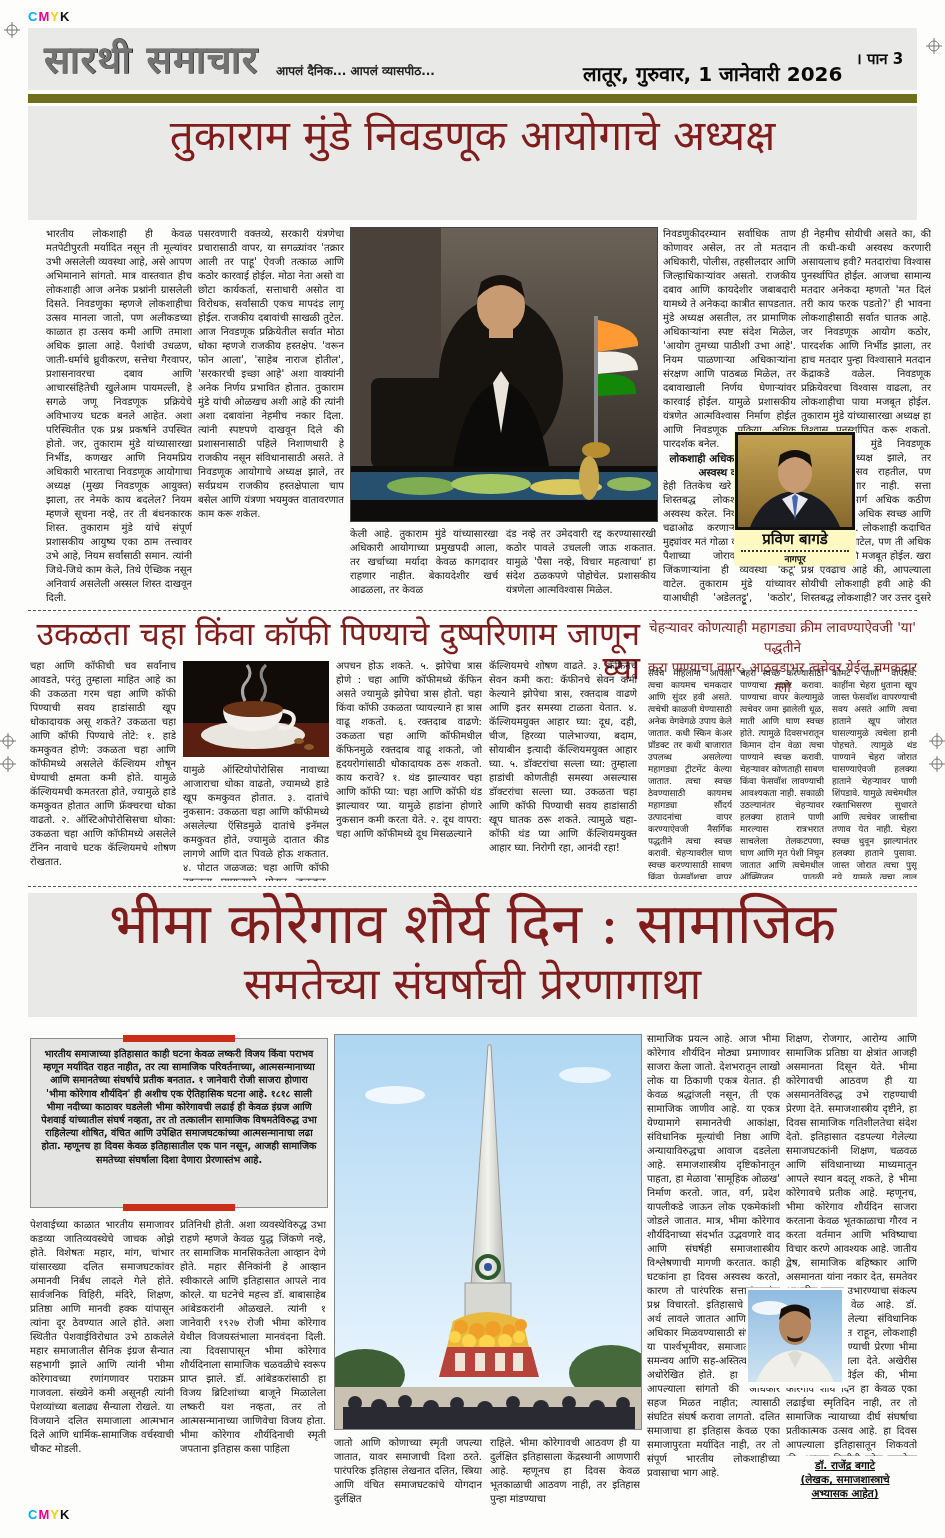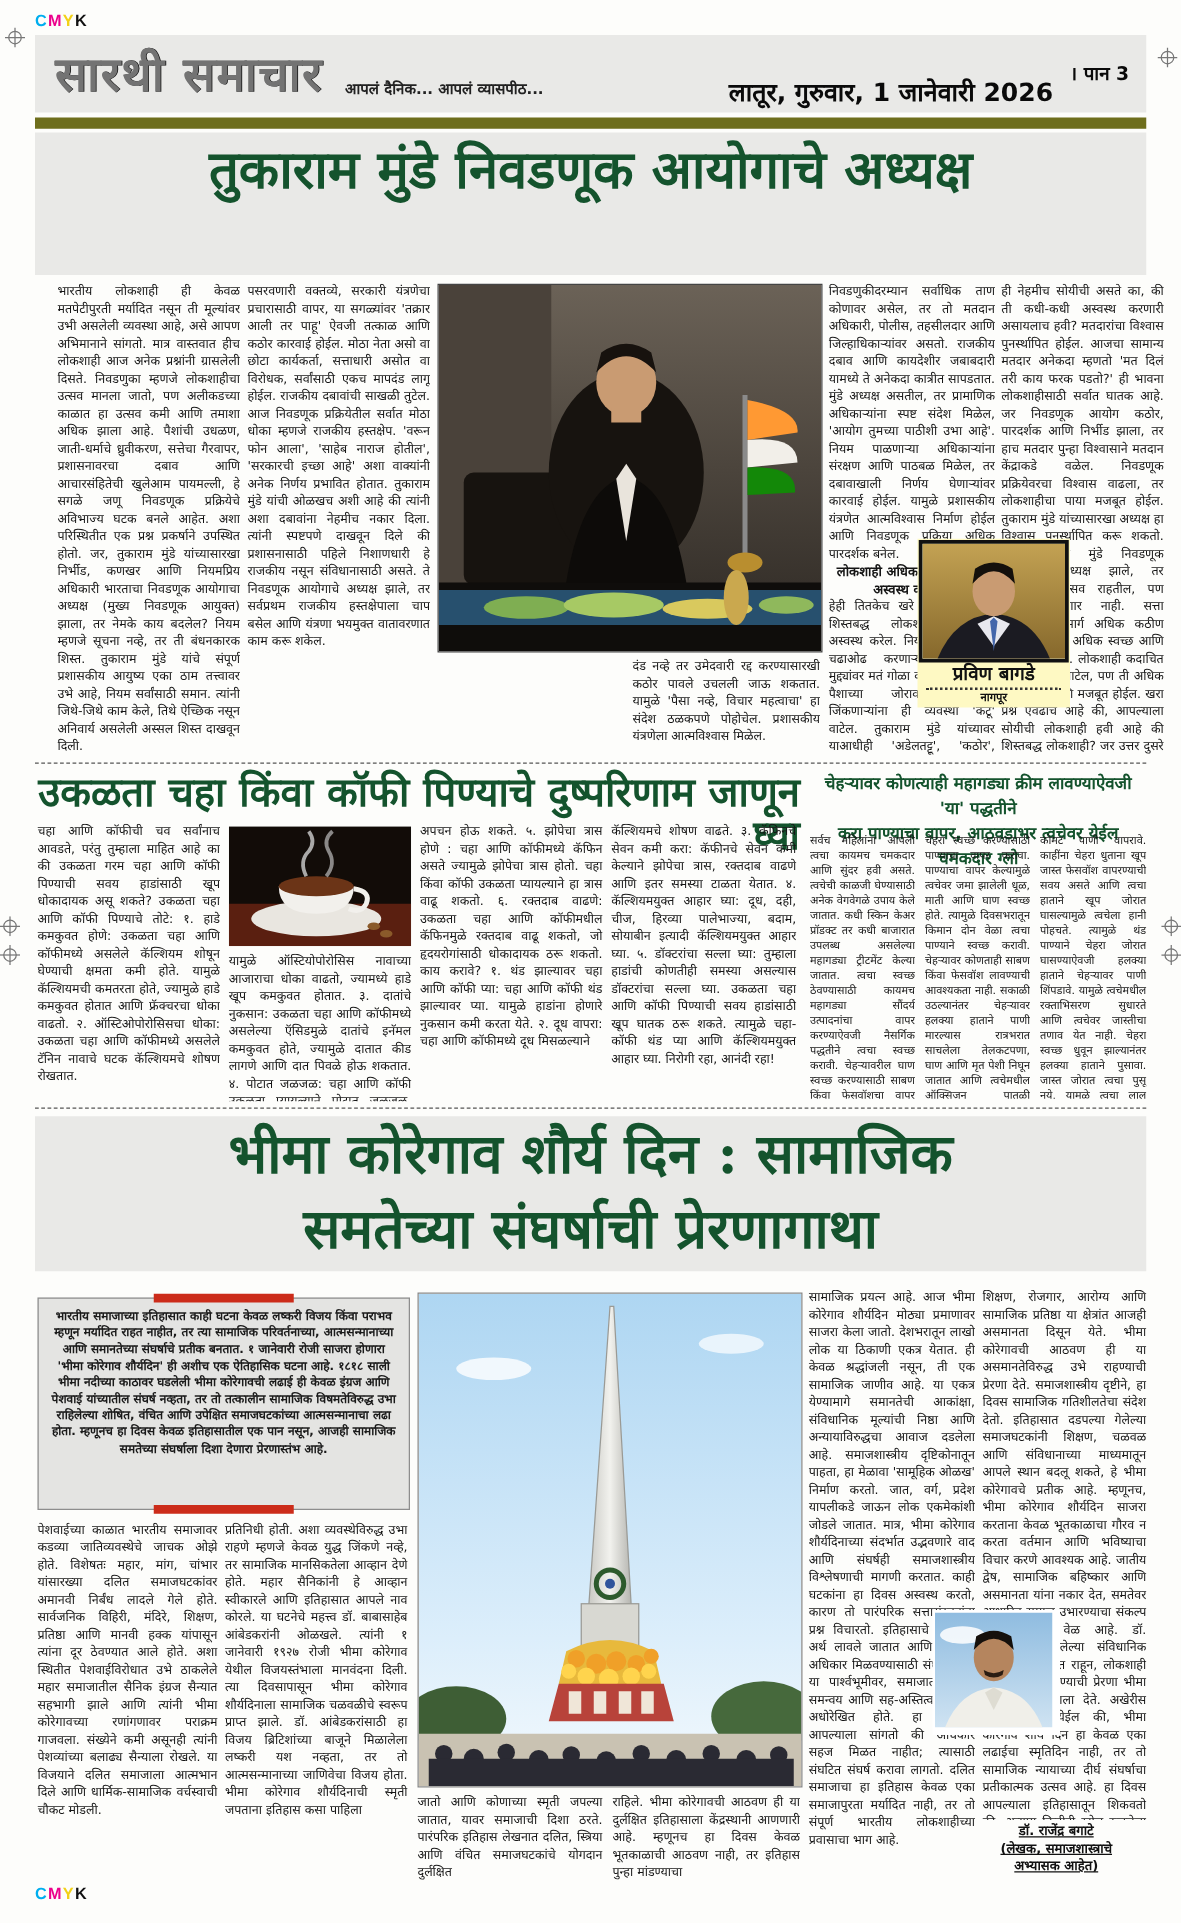--- a/index.html
+++ b/index.html
@@ -3,21 +3,21 @@
 <meta charset="utf-8">
 <style>
   html,body{margin:0;padding:0;}
   body{width:945px;height:1538px;position:relative;background:#fdfdfb;overflow:hidden;
        font-family:"DejaVu Sans",sans-serif;color:#111;}
   .abs{position:absolute;}
   .col{position:absolute;text-align:justify;font-size:10px;line-height:14px;overflow:hidden;color:#151515;}
   .col-sm{font-size:8.8px;line-height:12px;}
   .gray-band{background:#e9e9e7;}
   .dashline{position:absolute;left:28px;width:889px;border-top:1.5px dashed #555;}
-  .hline{font-weight:700;text-align:center;color:#14532d;}
+  .hline{font-weight:400;text-align:center;color:#7f1d1d;}
   .serifhead{font-family:"DejaVu Serif",serif;}
   .capname{font-weight:800;text-align:center;font-size:15px;line-height:18px;}
   .capcity{text-align:center;font-size:9px;line-height:11px;font-weight:700;}
   .dotted-div{border-top:2px dotted #333;margin:2px 6px;}
   .cmyk span{font-weight:800;font-size:13px;letter-spacing:1px;font-family:"Liberation Sans",sans-serif;}
   .c-c{color:#00aeef}.c-m{color:#ec008c}.c-y{color:#f2d117}.c-k{color:#111}
   .reg{position:absolute;width:16px;height:16px;}
   .subhead{font-weight:800;text-align:center;font-size:10.5px;line-height:14px;}
   .sig{font-weight:800;text-align:center;font-size:10.5px;line-height:14px;}
   .introbox{position:absolute;background:#e4e4e2;border:1px solid #8d8d8d;}
@@ -119,20 +119,21 @@
       </g>
       <rect x="0" y="238" width="306" height="55" fill="#0f0d0b"></rect>
       <path d="M0 244 h306 v28 h-306 z" fill="#27506e"></path>
       <ellipse cx="70" cy="258" rx="34" ry="9" fill="#7fae52"></ellipse>
       <ellipse cx="140" cy="256" rx="40" ry="10" fill="#a7c964"></ellipse>
       <ellipse cx="215" cy="259" rx="36" ry="8" fill="#d9c95e"></ellipse>
       <ellipse cx="278" cy="256" rx="22" ry="7" fill="#8fb85c"></ellipse>
       <ellipse cx="238" cy="250" rx="10" ry="22" fill="#caa84e"></ellipse>
     </svg>
   </div>
+  <div class="col" style="left:306px;top:300px;width:148px;height:78px;">केली आहे. तुकाराम मुंडे यांच्यासारखा अधिकारी आयोगाच्या प्रमुखपदी आला, तर खर्चाच्या मर्यादा केवळ कागदावर राहणार नाहीत. बेकायदेशीर खर्च आढळला, तर केवळ</div>
   <div class="col" style="left:462px;top:300px;width:150px;height:78px;">दंड नव्हे तर उमेदवारी रद्द करण्यासारखी कठोर पावले उचलली जाऊ शकतात. यामुळे 'पैसा नव्हे, विचार महत्वाचा' हा संदेश ठळकपणे पोहोचेल. प्रशासकीय यंत्रणेला आत्मविश्वास मिळेल.</div>
 
   <div class="col" style="left:619px;top:0;width:133px;height:378px;">
     <span>निवडणुकीदरम्यान सर्वाधिक ताण कोणावर असेल, तर तो मतदान अधिकारी, पोलीस, तहसीलदार आणि जिल्हाधिकाऱ्यांवर असतो. राजकीय दबाव आणि कायदेशीर जबाबदारी यामध्ये ते अनेकदा कात्रीत सापडतात. मुंडे अध्यक्ष असतील, तर प्रामाणिक अधिकाऱ्यांना स्पष्ट संदेश मिळेल, 'आयोग तुमच्या पाठीशी उभा आहे'. नियम पाळणाऱ्या अधिकाऱ्यांना संरक्षण आणि पाठबळ मिळेल, तर दबावाखाली निर्णय घेणाऱ्यांवर कारवाई होईल. यामुळे प्रशासकीय यंत्रणेत आत्मविश्वास निर्माण होईल आणि निवडणूक प्रक्रिया अधिक पारदर्शक बनेल.</span>
     <div class="subhead">लोकशाही अधिक शिस्तबद्ध पण</div>
     <div class="subhead">अस्वस्थ करणारी</div>
     <span>हेही तितकेच खरे आहे की अशी शिस्तबद्ध लोकशाही अनेकांना अस्वस्थ करेल. नियम मोडून सत्तेची चढाओढ करणाऱ्यांना, भावनिक मुद्द्यांवर मतं गोळा करणाऱ्यांना आणि पैशाच्या जोरावर निवडणूक जिंकणाऱ्यांना ही व्यवस्था 'कटू' वाटेल. तुकाराम मुंडे यांच्यावर याआधीही 'अडेलतट्टू', 'कठोर', 'लोकप्रिय नसलेले' असे आरोप झाले आहेत. पण प्रश्न असा आहे की, लोकप्रियता महत्त्वाची की प्रामाणिकपणा? लोकशाही</span>
   </div>
   <div class="col" style="left:757px;top:0;width:130px;height:378px;">ही नेहमीच सोयीची असते का, की ती कधी-कधी अस्वस्थ करणारी असायलाच हवी? मतदारांचा विश्वास पुनर्स्थापित होईल. आजचा सामान्य मतदार अनेकदा म्हणतो 'मत दिलं तरी काय फरक पडतो?' ही भावना लोकशाहीसाठी सर्वात घातक आहे. जर निवडणूक आयोग कठोर, पारदर्शक आणि निर्भीड झाला, तर हाच मतदार पुन्हा विश्वासाने मतदान केंद्राकडे वळेल. निवडणूक प्रक्रियेवरचा विश्वास वाढला, तर लोकशाहीचा पाया मजबूत होईल. तुकाराम मुंडे यांच्यासारखा अध्यक्ष हा विश्वास पुनर्स्थापित करू शकतो. जर तुकाराम मुंडे निवडणूक आयोगाचे अध्यक्ष झाले, तर निवडणुका उत्सव राहतील, पण तमाशा राहणार नाही. सत्ता मिळवण्याचा मार्ग अधिक कठीण होईल, पण तो अधिक स्वच्छ आणि पारदर्शक बनेल. लोकशाही कदाचित कमी सोयीची वाटेल, पण ती अधिक प्रामाणिक आणि मजबूत होईल. खरा प्रश्न एवढाच आहे की, आपल्याला सोयीची लोकशाही हवी आहे की शिस्तबद्ध लोकशाही? जर उत्तर दुसरे असेल, तर तुकाराम मुंडे यांच्यासारख्या अधिकाऱ्यांचे नेतृत्व ही काळाची गरज ठरू शकते.</div>
 
@@ -187,21 +188,21 @@
   <div class="hline" style="font-size:13.5px;line-height:20px;">चेहऱ्यावर कोणत्याही महागड्या क्रीम लावण्याऐवजी 'या' पद्धतीने</div>
   <div class="hline" style="font-size:13.5px;line-height:20px;">करा पाण्याचा वापर, आठवडाभर त्वचेवर येईल चमकदार ग्लो</div>
   <div class="col col-sm" style="left:0px;top:50px;width:84px;height:212px;">सर्वच महिलांना आपली त्वचा कायमच चमकदार आणि सुंदर हवी असते. त्वचेची काळजी घेण्यासाठी अनेक वेगवेगळे उपाय केले जातात. कधी स्किन केअर प्रॉडक्ट तर कधी बाजारात उपलब्ध असलेल्या महागड्या ट्रीटमेंट केल्या जातात. त्वचा स्वच्छ ठेवण्यासाठी कायमच महागड्या सौंदर्य उत्पादनांचा वापर करण्याऐवजी नैसर्गिक पद्धतीने त्वचा स्वच्छ करावी. चेहऱ्यावरील घाण स्वच्छ करण्यासाठी साबण किंवा फेसवॉशचा वापर केला जातो. पण केमिकल युक्त फेसवॉशचा वापर करण्याऐवजी पाण्याने त्वचा स्वच्छ धुवावी. पाण्याचा वापर करून त्वचा स्वच्छ केल्यास चेहऱ्यावर चमकदार ग्लो येईल आणि त्वचा जास्त सुंदर दिसेल.</div>
   <div class="col col-sm" style="left:92px;top:50px;width:84px;height:212px;">चेहरा स्वच्छ करण्यासाठी पाण्याचा वापर करावा. पाण्याचा वापर केल्यामुळे त्वचेवर जमा झालेली धूळ, माती आणि घाण स्वच्छ होते. त्यामुळे दिवसभरातून किमान दोन वेळा त्वचा पाण्याने स्वच्छ करावी. चेहऱ्यावर कोणताही साबण किंवा फेसवॉश लावण्याची आवश्यकता नाही. सकाळी उठल्यानंतर चेहऱ्यावर हलक्या हाताने पाणी मारल्यास रात्रभरात साचलेला तेलकटपणा, घाण आणि मृत पेशी निघून जातात आणि त्वचेमधील ऑक्सिजन पातळी सुधारते. याशिवाय त्वचा स्वच्छ करण्यासाठी गरम पाण्याचा वापर अजिबात करू नये. गरम पाण्याच्या वापरामुळे चेहऱ्यावरील नैसर्गिक तेल नष्ट होते आणि त्वचा खूप जास्त कोरडी दिसू लागते. त्यामुळे त्वचा स्वच्छ करण्यासाठी थंड किंवा</div>
   <div class="col col-sm" style="left:184px;top:50px;width:85px;height:212px;">कोमट पाणी वापरावे. काहींना चेहरा धुताना खूप जास्त फेसवॉश वापरण्याची सवय असते आणि त्वचा हाताने खूप जोरात घासल्यामुळे त्वचेला हानी पोहचते. त्यामुळे थंड पाण्याने चेहरा जोरात घासण्याऐवजी हलक्या हाताने चेहऱ्यावर पाणी शिंपडावे. यामुळे त्वचेमधील रक्ताभिसरण सुधारते आणि त्वचेवर जास्तीचा तणाव येत नाही. चेहरा स्वच्छ धुवून झाल्यानंतर हलक्या हाताने पुसावा. जास्त जोरात त्वचा पुसू नये. यामुळे त्वचा लाल होणे, चेहऱ्यावर रॅश येणे किंवा त्वचेच्या समस्या वाढून चेहऱ्याचे नुकसान होते. तसेच थंड पाणी चेहऱ्यावर काहीवेळ तसेच ठेवावे. यामुळे चेहऱ्यामधील उष्णता कमी होते.</div>
 </div>
 
 <div class="dashline" style="top:886px;"></div>
 
 <div class="abs gray-band" style="left:28px;top:893px;width:889px;height:124px;">
-  <div class="hline serifhead" style="font-size:44px;line-height:62px;">भीमा कोरेगाव शौर्य दिन : सामाजिक</div>
+  <div class="hline serifhead" style="font-size:56px;line-height:62px;">भीमा कोरेगाव शौर्य दिन : सामाजिक</div>
   <div class="hline serifhead" style="font-size:44px;line-height:58px;">समतेच्या संघर्षाची प्रेरणागाथा</div>
 </div>
 
 <div class="abs" style="left:28px;top:1026px;width:889px;height:502px;">
 
   <div class="introbox" style="left:2px;top:12px;width:296px;height:168px;">
     <div class="redbar" style="top:-4px;"></div>
     <div class="redbar" style="bottom:-4px;"></div>
     <div style="padding:8px 10px;font-size:9.6px;line-height:13.2px;font-weight:700;text-align:center;overflow:hidden;height:150px;color:#1a1a1a;">भारतीय समाजाच्या इतिहासात काही घटना केवळ लष्करी विजय किंवा पराभव म्हणून मर्यादित राहत नाहीत, तर त्या सामाजिक परिवर्तनाच्या, आत्मसन्मानाच्या आणि समानतेच्या संघर्षाचे प्रतीक बनतात. १ जानेवारी रोजी साजरा होणारा 'भीमा कोरेगाव शौर्यदिन' ही अशीच एक ऐतिहासिक घटना आहे. १८१८ साली भीमा नदीच्या काठावर घडलेली भीमा कोरेगावची लढाई ही केवळ इंग्रज आणि पेशवाई यांच्यातील संघर्ष नव्हता, तर तो तत्कालीन सामाजिक विषमतेविरुद्ध उभा राहिलेल्या शोषित, वंचित आणि उपेक्षित समाजघटकांच्या आत्मसन्मानाचा लढा होता. म्हणूनच हा दिवस केवळ इतिहासातील एक पान नसून, आजही सामाजिक समतेच्या संघर्षाला दिशा देणारा प्रेरणास्तंभ आहे.</div>
   </div>

